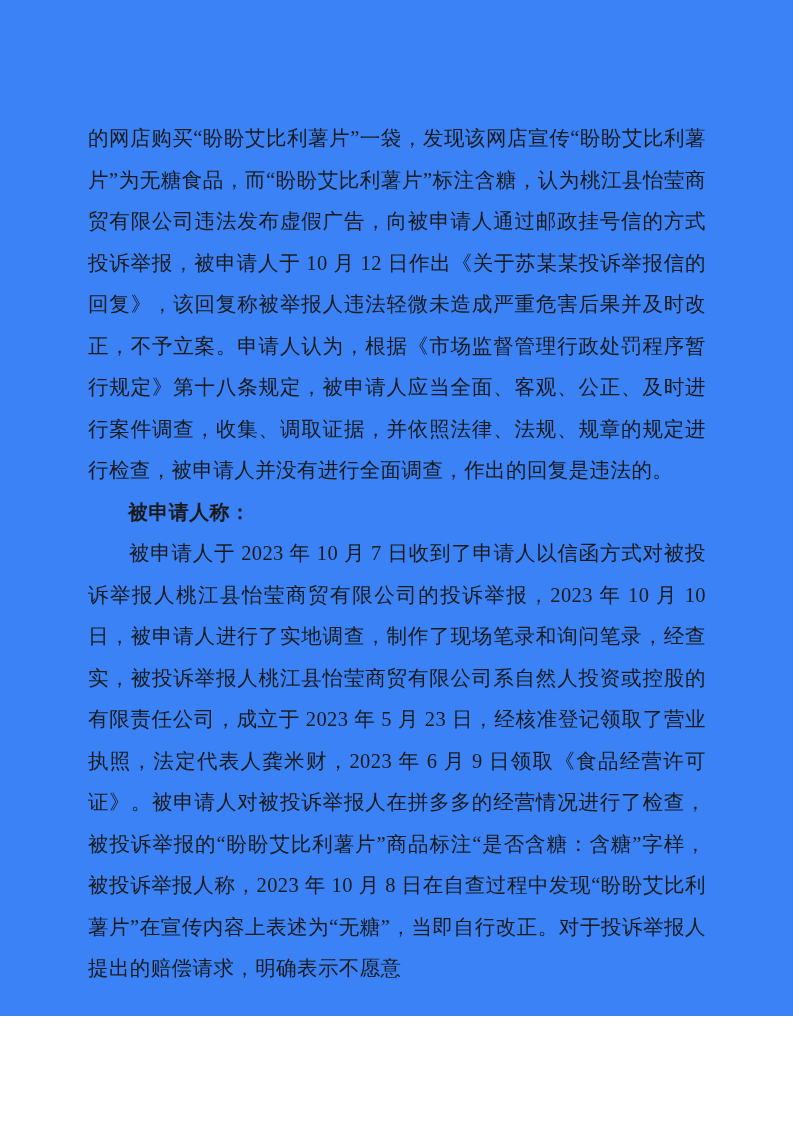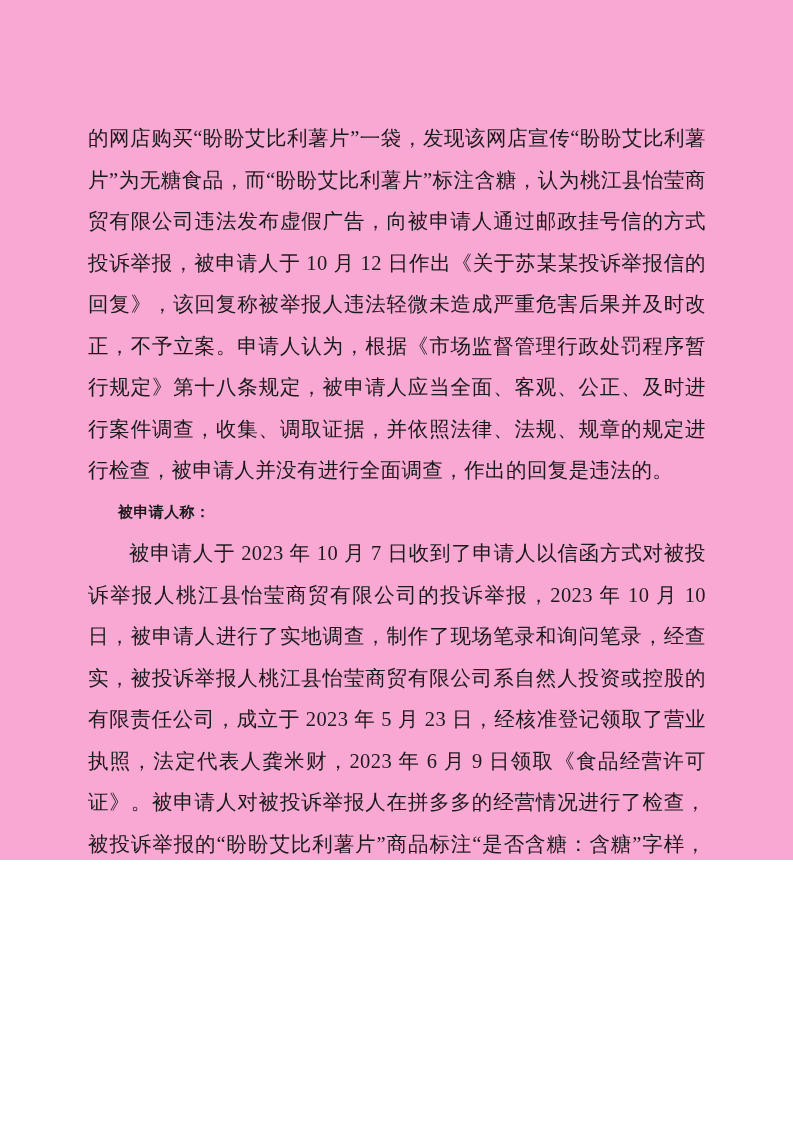--- a/index.html
+++ b/index.html
@@ -3,22 +3,22 @@
 <meta charset="utf-8">
 <style>
   html, body {
     margin: 0;
     padding: 0;
     background: #ffffff;
   }
   .page {
     position: relative;
     width: 793px;
-    height: 860px;
-    background: #f9a8d4;
+    height: 1016px;
+    background: #3b82f6;
     box-sizing: border-box;
     overflow: hidden;
     font-family: "Liberation Serif", "DejaVu Serif", serif;
     color: #1a1a1a;
     text-decoration: underline;
   }
   .body-area {
     position: absolute;
     left: 88px;
     top: 118px;
@@ -30,21 +30,21 @@
     line-height: 41.5px;
     text-align: justify;
     text-justify: inter-ideograph;
     letter-spacing: 0.4px;
   }
   p.indent {
     text-indent: 2em;
   }
   p.heading {
     margin: 0;
-    font-size: 15px;
+    font-size: 20px;
     line-height: 41.5px;
     text-indent: 2em;
     font-weight: bold;
     letter-spacing: 0.4px;
   }
   .footer {
     position: absolute;
     left: 0;
     top: 1018px;
     width: 793px;

